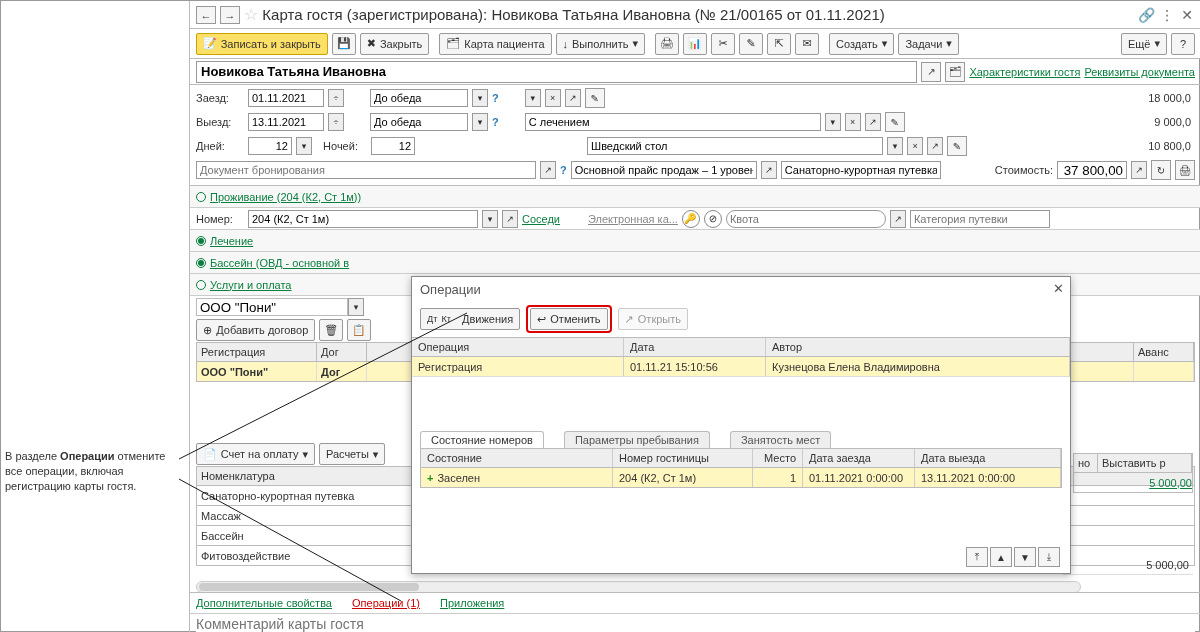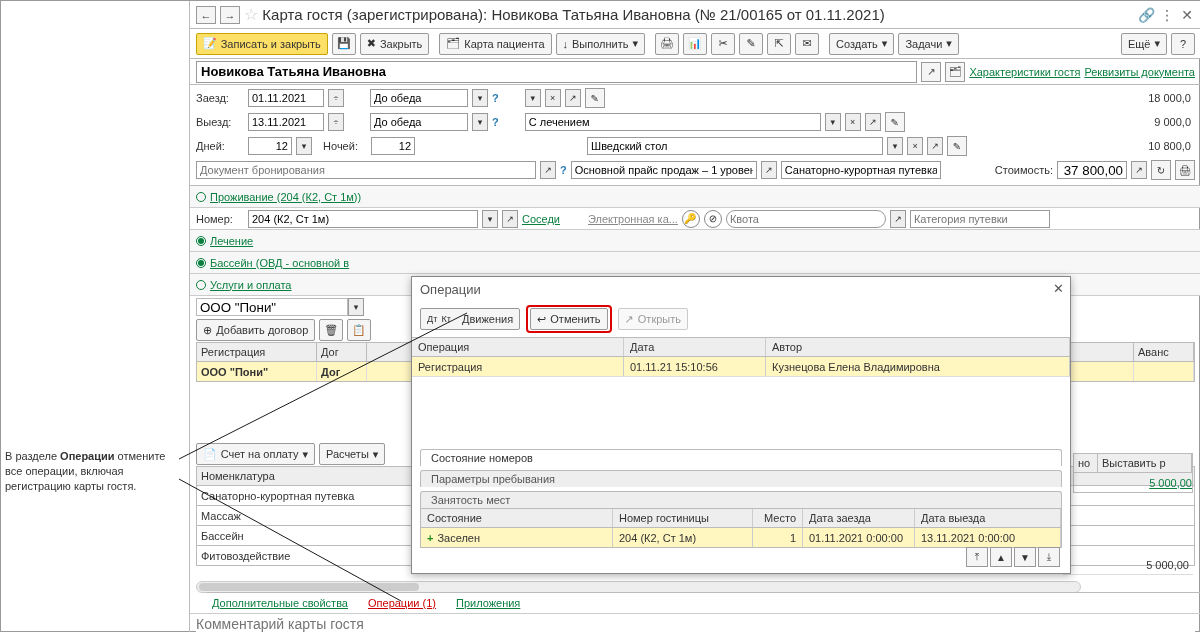--- a/index.html
+++ b/index.html
@@ -90,21 +90,21 @@
   .popup { position:absolute; left:410px; top:275px; width:660px; height:298px; background:#fff; border:1px solid #888; box-shadow:0 2px 8px rgba(0,0,0,.3); }
   .popup-title { height:24px; display:flex; align-items:center; padding:0 8px; font-size:13px; color:#555; }
   .popup-close { position:absolute; right:6px; top:4px; cursor:pointer; color:#555; font-size:13px; }
   .popup-tb { display:flex; gap:6px; padding:4px 8px; align-items:center; }
   .btn-cancel-hl { border:2px solid #d00; border-radius:4px; padding:1px 2px; display:inline-flex; }
   .popup-grid-h { display:flex; background:#eee; border-top:1px solid #bbb; border-bottom:1px solid #bbb; height:20px; }
   .popup-grid-h > div, .popup-grid-r > div { padding:0 6px; border-right:1px solid #ccc; display:flex; align-items:center; height:100%; }
   .popup-grid-r { display:flex; height:20px; background:#fff6c0; border-bottom:1px solid #ddd; }
   .col-op { width:212px; } .col-dt { width:142px; } .col-au { flex:1; }
 
-  .popup-tabs { display:flex; gap:4px; padding:4px 8px 0 8px; margin-top:68px;flex-direction:column; }
+  .popup-tabs { display:flex; gap:20px; padding:4px 8px 0 8px; margin-top:50px; }
   .ptab { border:1px solid #bbb; border-bottom:none; padding:2px 10px; background:#fff; border-radius:3px 3px 0 0; }
   .ptab.inactive { background:#eee; color:#555; }
   .popup-grid2-h { display:flex; background:#eee; border:1px solid #bbb; height:20px; margin:0 8px; }
   .popup-grid2-h > div, .popup-grid2-r > div { padding:0 6px; border-right:1px solid #ccc; display:flex; align-items:center; height:100%; }
   .popup-grid2-r { display:flex; height:20px; margin:0 8px; border:1px solid #bbb; border-top:none; background:#fff6c0; }
   .c-st{width:192px;} .c-rm{width:140px;} .c-pl{width:50px; justify-content:flex-end;} .c-d1{width:112px;} .c-d2{flex:1;}
   .plus { color:#1a8f1a; font-weight:bold; margin-right:4px; }
   .popup-nav { position:absolute; bottom:6px; right:10px; display:flex; gap:2px; }
   .popup-nav .mini-btn { width:22px; }
 
@@ -303,21 +303,21 @@
           <div class="rb-link">5 000,00</div>
         </div>
     </div>
 
     <div class="right-bottom">
       <div class="rb-row">5 000,00</div>
     </div>
 
     <div class="hscroll"></div>
 
-    <div class="bottom-links" style="position:absolute; bottom:20px; left:16px; right:0;">
+    <div class="bottom-links" style="position:absolute; bottom:20px; left:0; right:0;">
       <span class="link">Дополнительные свойства</span>
       <span class="bottom-red">Операции (1)</span>
       <span class="link">Приложения</span>
     </div>
     <div class="comment-row" style="position:absolute; bottom:0; left:0; right:0;">
       <input style="border: none; width: 100%; color: rgb(136, 136, 136); font-size: 14px;" placeholder="Комментарий карты гостя">
     </div>
   </div>
 
   <div class="popup">

